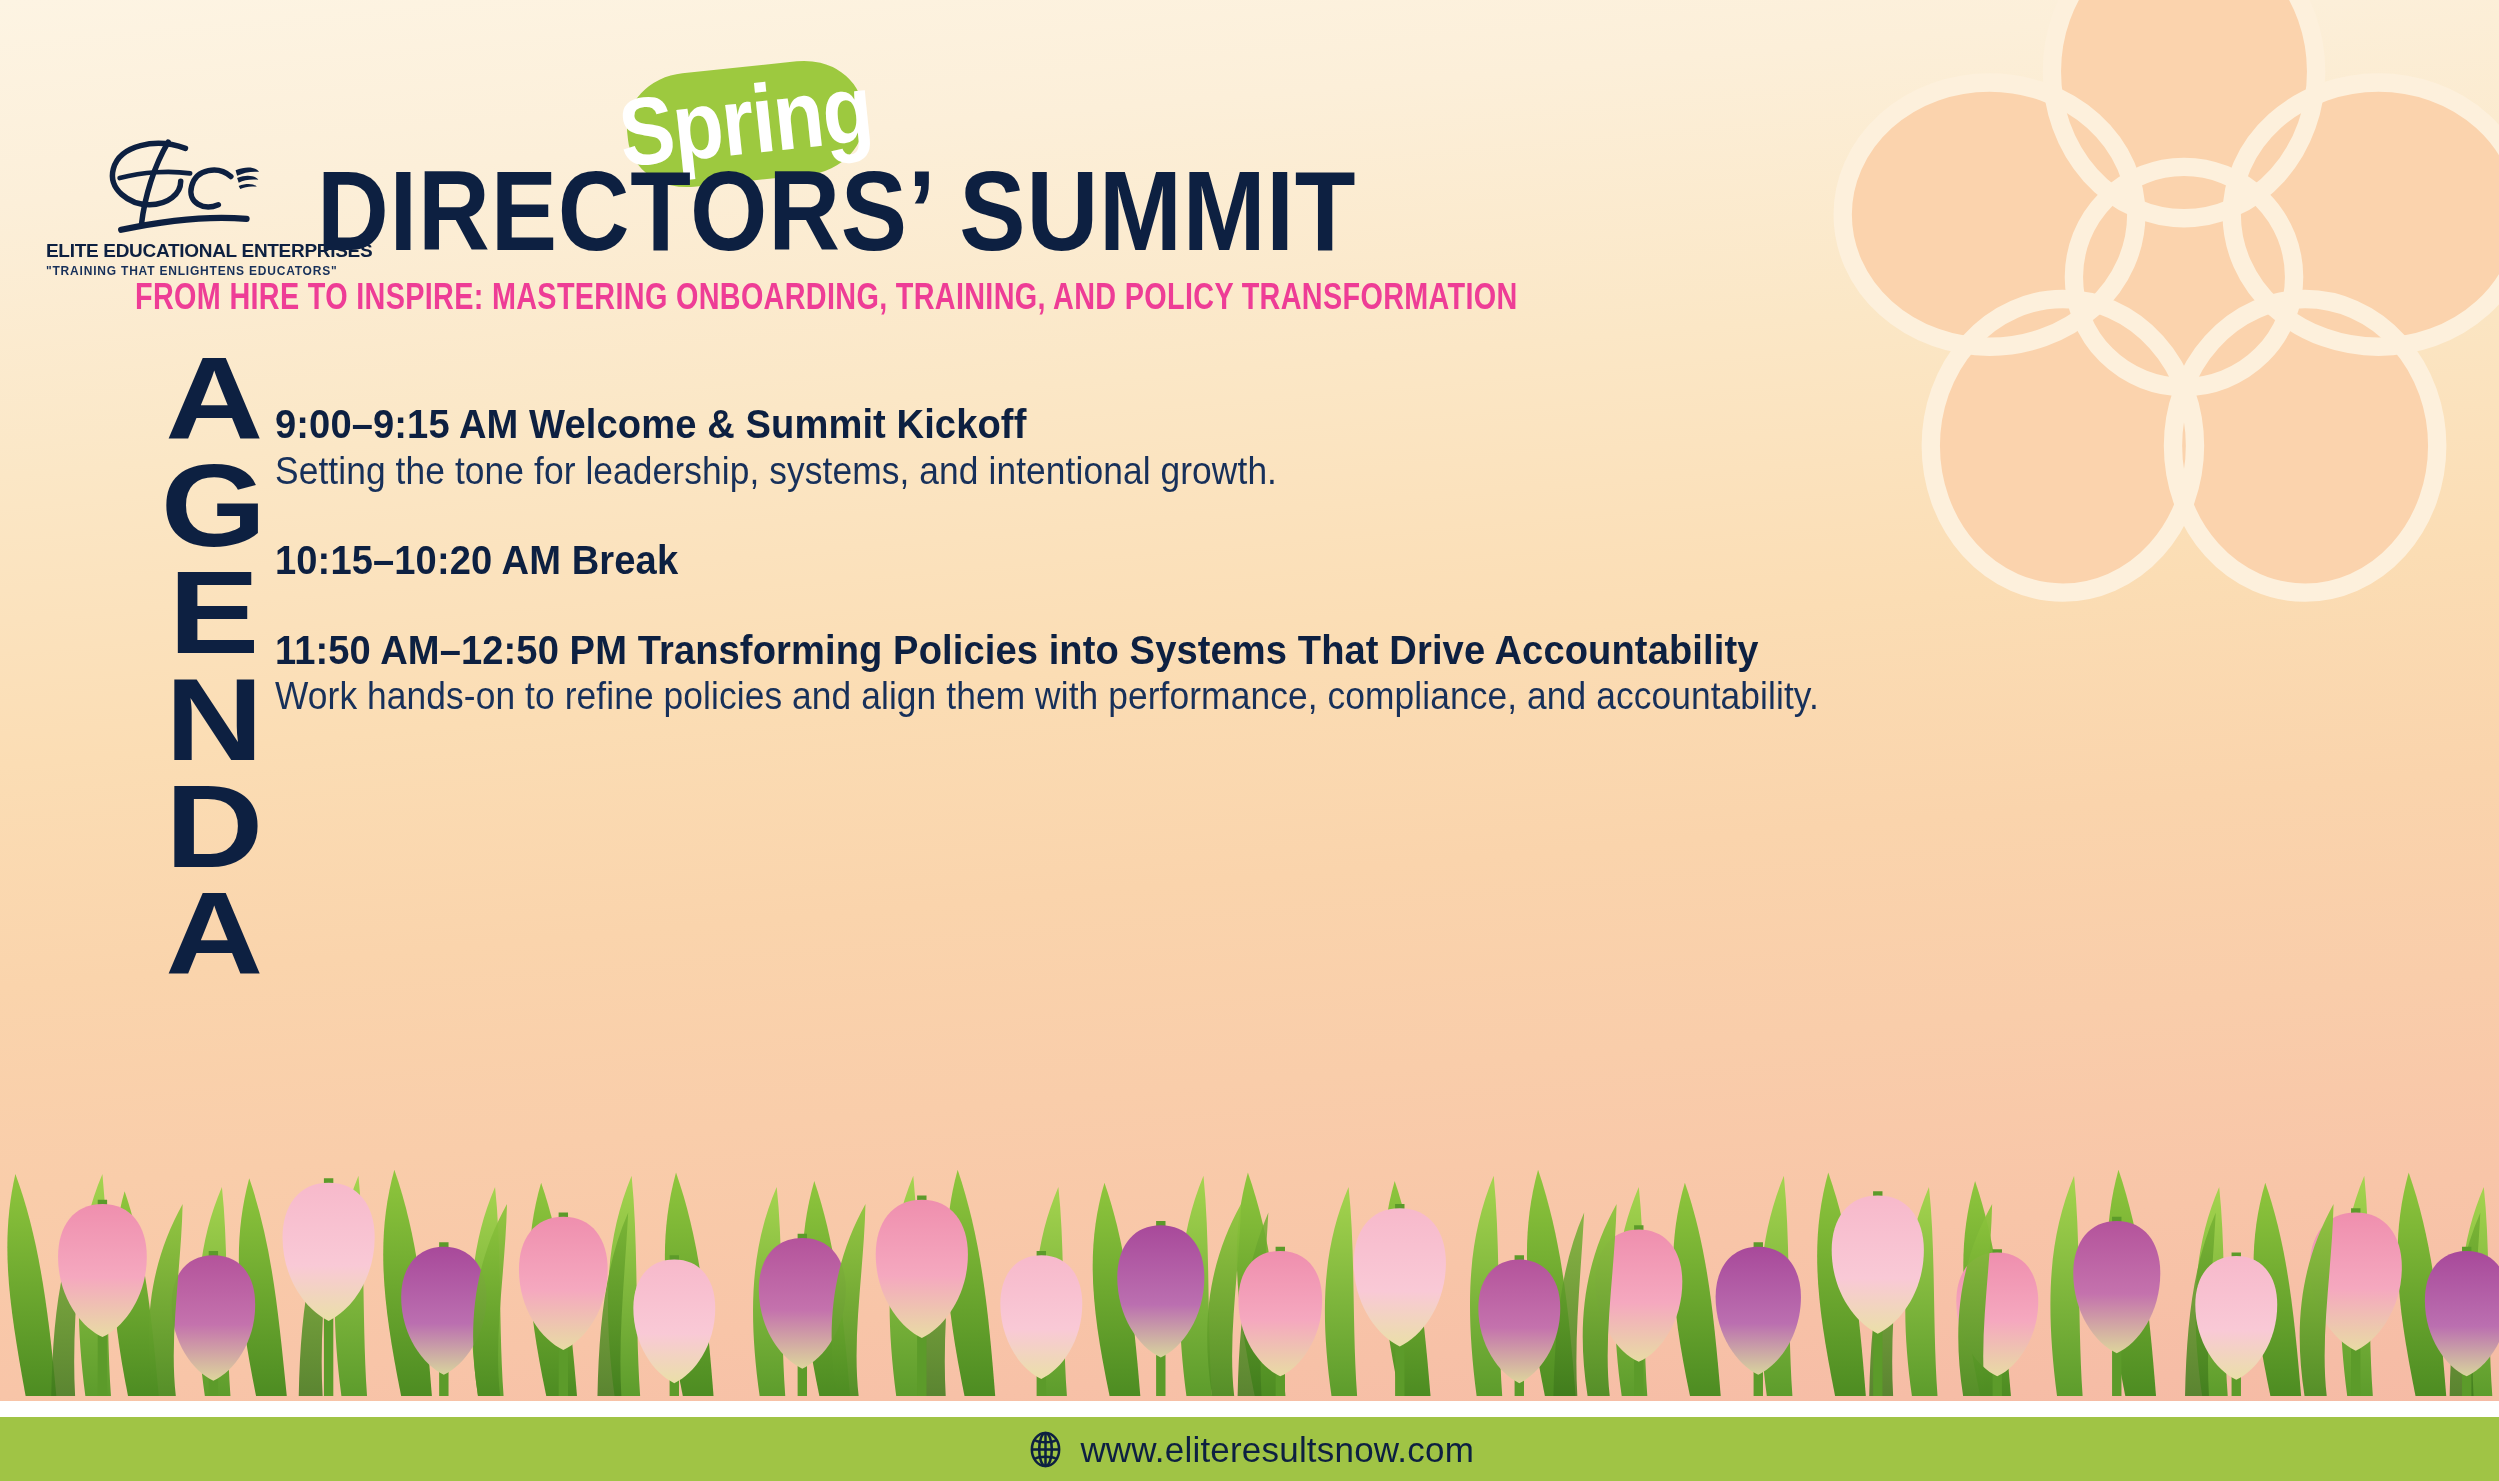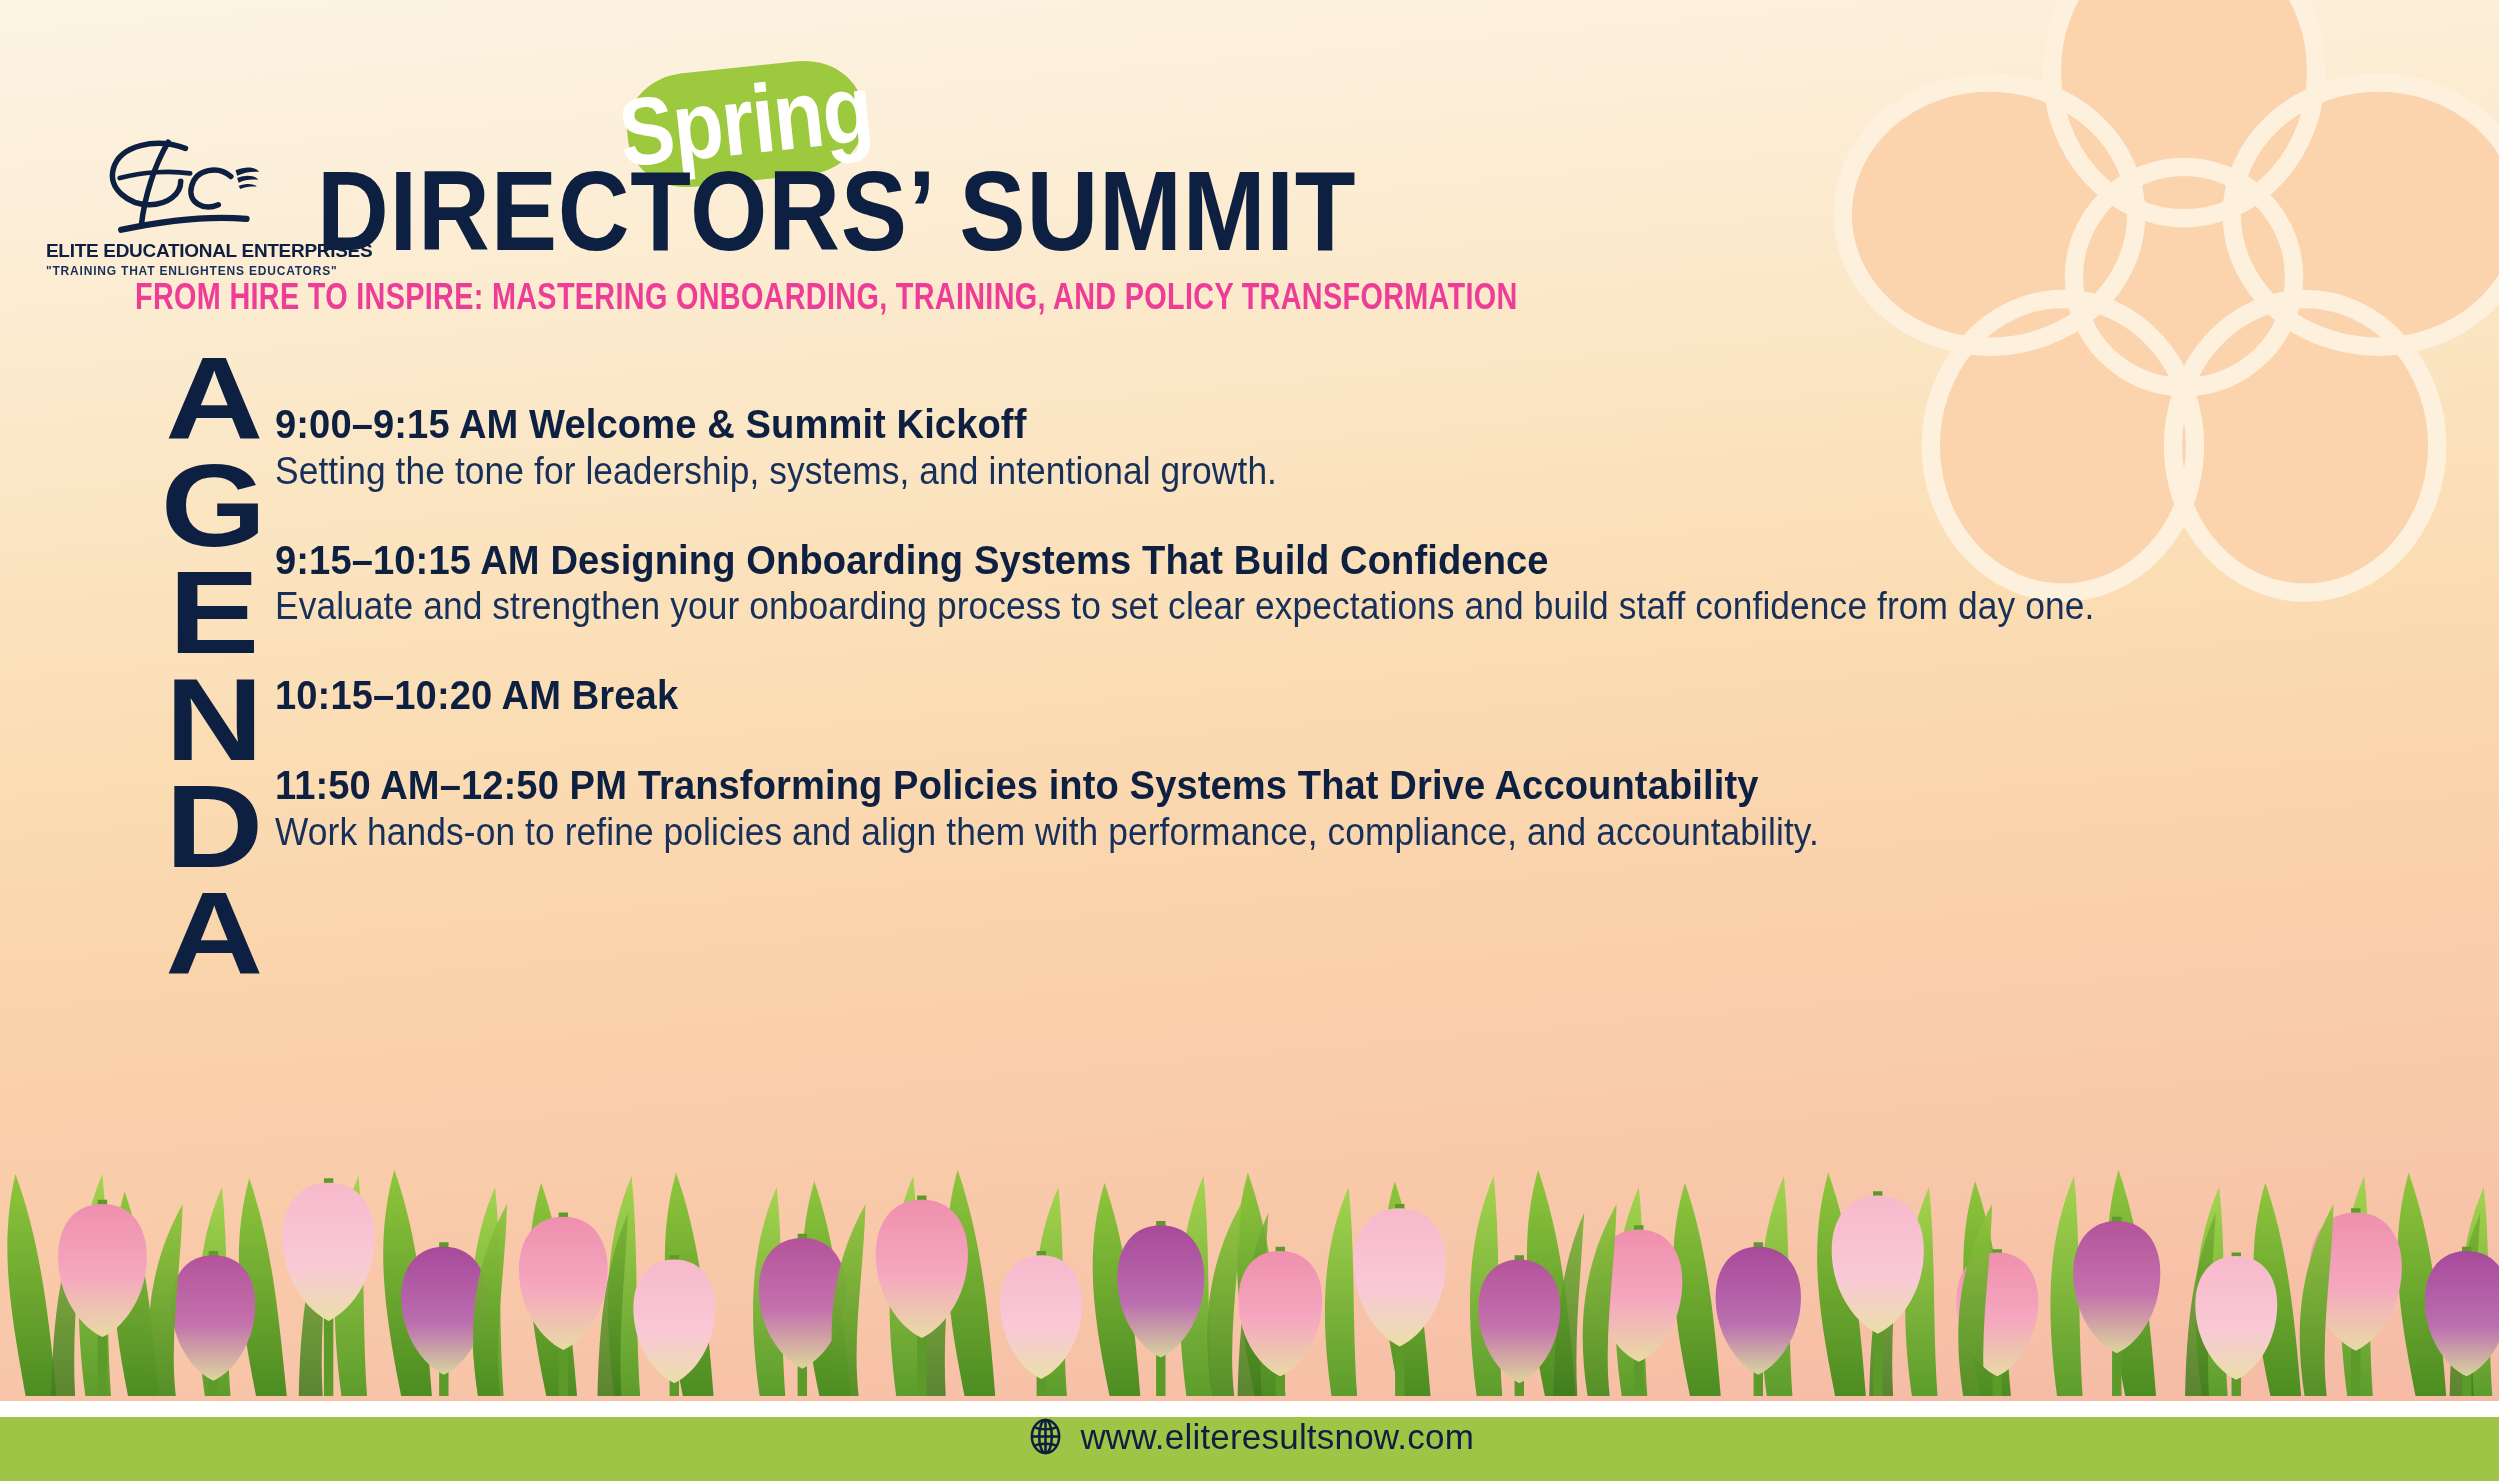--- a/index.html
+++ b/index.html
@@ -179,21 +179,21 @@
   }
   #tulip-band svg { width:100%; height:100%; display:block; }
 
   
   #footer-bar {
     position:absolute;
     left:0; right:0; bottom:0;
     height:65px;
     background:#a0c445;
     display:flex;
-    align-items:flex-start;
+    align-items:center;
     justify-content:center;
     gap:15.4px;
   }
   #globe-icon { width:39px; height:39px; display:block; }
   #footer-url {
     font-family:"Liberation Sans", sans-serif;
     font-weight:normal;
     font-size:35px;
     color:#0d2041;
     letter-spacing:0.2px;
@@ -268,24 +268,20 @@
     <span class="agenda-letter">A</span>
   </div>
 
   <div id="agenda-list">
 
     <div class="agenda-item">
       <div class="item-title">9:00–9:15 AM Welcome &amp; Summit Kickoff</div>
       <div class="item-desc">Setting the tone for leadership, systems, and intentional growth.</div>
     </div>
 
-    <div class="agenda-item">
-      <div class="item-title">9:15–10:15 AM Designing Onboarding Systems That Build Confidence</div>
-      <div class="item-desc">Evaluate and strengthen your onboarding process to set clear expectations and build staff confidence from day one.</div>
-    </div>
 
     <div class="agenda-item compact">
       <div class="item-title">10:15–10:20 AM Break</div>
     </div>
 
 
 
     <div class="agenda-item">
       <div class="item-title">11:50 AM–12:50 PM Transforming Policies into Systems That Drive Accountability</div>
       <div class="item-desc">Work hands-on to refine policies and align them with performance, compliance, and accountability.</div>

